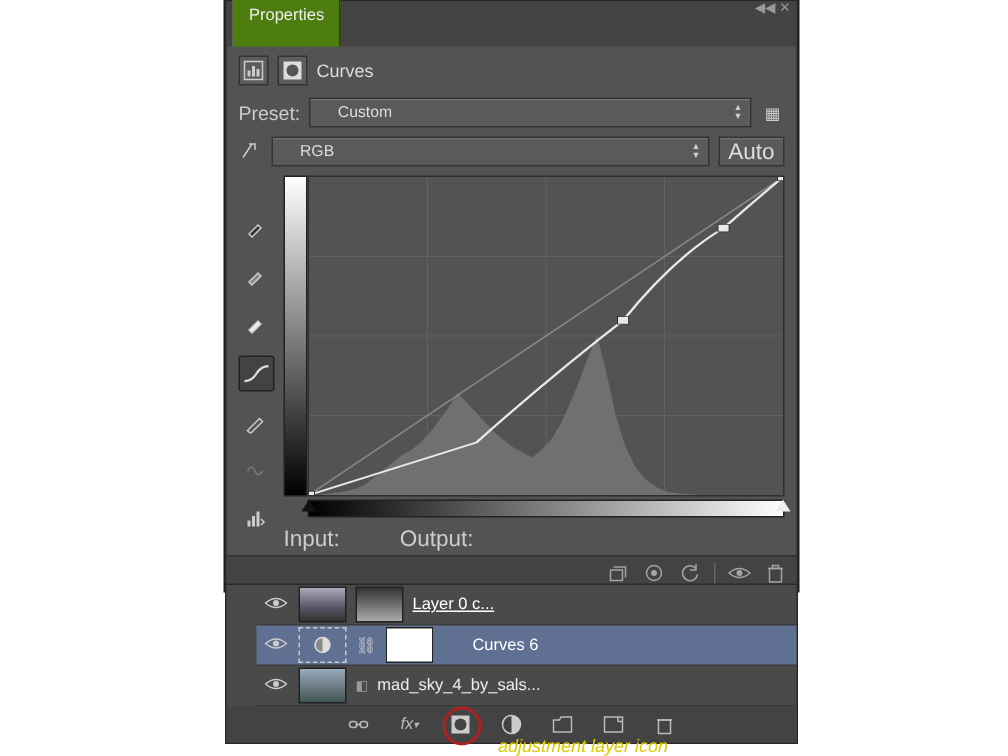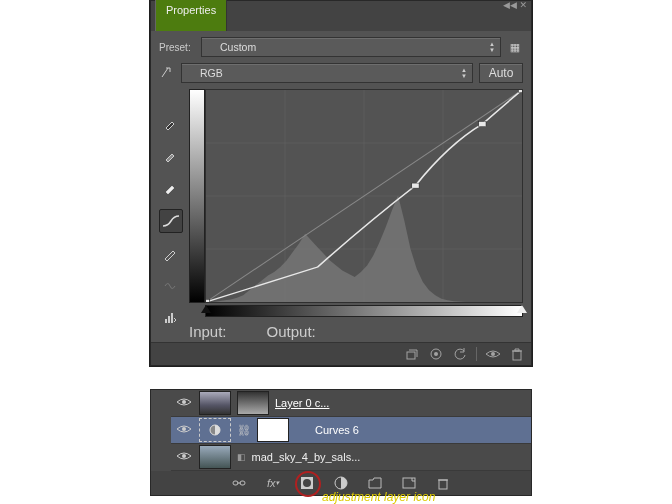--- a/index.html
+++ b/index.html
@@ -54,21 +54,21 @@
     margin-bottom: 8px;
   }
   .icon-box {
     width: 18px; height: 18px;
     background: #5c5c5c;
     border: 1px solid #333;
     display: flex; align-items: center; justify-content: center;
   }
   .title-text { color: #ddd; font-size: 12px; }
   .row { display: flex; align-items: center; gap: 6px; margin-bottom: 6px; }
-  .label { color: #ccc; font-size: 10px; min-width: 36px; }
+  .label { color: #ccc; font-size: 13px; min-width: 36px; }
   .dropdown {
     flex: 1;
     height: 18px;
     background: #5a5a5a;
     border: 1px solid #333;
     box-shadow: inset 0 1px 0 #6e6e6e;
     position: relative;
     display: flex; align-items: center;
     padding: 0 18px;
     color: #ddd;
@@ -79,21 +79,21 @@
     width: 12px; height: 100%;
     display: flex; flex-direction: column; justify-content: center; align-items: center;
     font-size: 6px; color: #ccc; line-height: 6px;
   }
   .auto-btn {
     width: 42px; height: 18px;
     background: #5a5a5a;
     border: 1px solid #333;
     box-shadow: inset 0 1px 0 #6e6e6e;
     display: flex; align-items: center; justify-content: center;
-    font-size: 12px; color: #ddd;
+    font-size: 15px; color: #ddd;
   }
   .main-area { display: flex; gap: 6px; }
   .toolcol {
     width: 24px;
     display: flex; flex-direction: column; gap: 10px;
     padding-top: 24px;
   }
   .toolbtn {
     width: 22px; height: 22px;
     display: flex; align-items: center; justify-content: center;
@@ -201,20 +201,37 @@
 </style>
 </head>
 <body>
 
 <div class="panel-wrap">
   <div class="panel-topbar">◀◀ ✕</div>
   <div class="panel-tabbar">
     <div class="tab">Properties</div>
   </div>
   <div class="panel-content">
+    <div class="icon-bar">
+      <div class="icon-box">
+        <svg width="14" height="14" viewBox="0 0 14 14">
+            <rect x="1" y="1" width="12" height="12" fill="none" stroke="#ccc"></rect>
+            <rect x="3" y="7" width="2" height="4" fill="#ccc"></rect>
+            <rect x="6" y="4" width="2" height="7" fill="#ccc"></rect>
+            <rect x="9" y="6" width="2" height="5" fill="#ccc"></rect>
+          </svg>
+      </div>
+      <div class="icon-box">
+        <svg width="14" height="14" viewBox="0 0 14 14">
+            <rect x="1" y="1" width="12" height="12" fill="#ddd"></rect>
+            <circle cx="7" cy="7" r="4" fill="#555"></circle>
+          </svg>
+      </div>
+      <span class="title-text">Curves</span>
+    </div>
 
     <div class="row">
       <span class="label">Preset:</span>
       <div class="dropdown">
         <span>Custom</span>
         <span class="arrows">▲<br>▼</span>
       </div>
       <div style="width:16px;text-align:center;color:#ccc;">▦</div>
     </div>
 
@@ -423,13 +440,13 @@
     <div class="licon">
         <svg width="12" height="14" viewBox="0 0 12 14">
           <rect x="2" y="4" width="8" height="9" fill="none" stroke="#bbb"></rect>
           <path d="M1 4 L11 4" stroke="#bbb"></path>
         </svg>
       </div>
     <div class="red-circle" style="left:144px;top:0;"></div>
   </div>
 </div>
 
-<div class="caption" style="left:322px; top:490px;">adjustment layer icon</div>
+<div class="caption" style="left:332px; top:490px;">adjustment layer icon</div>
 
 </body></html>

